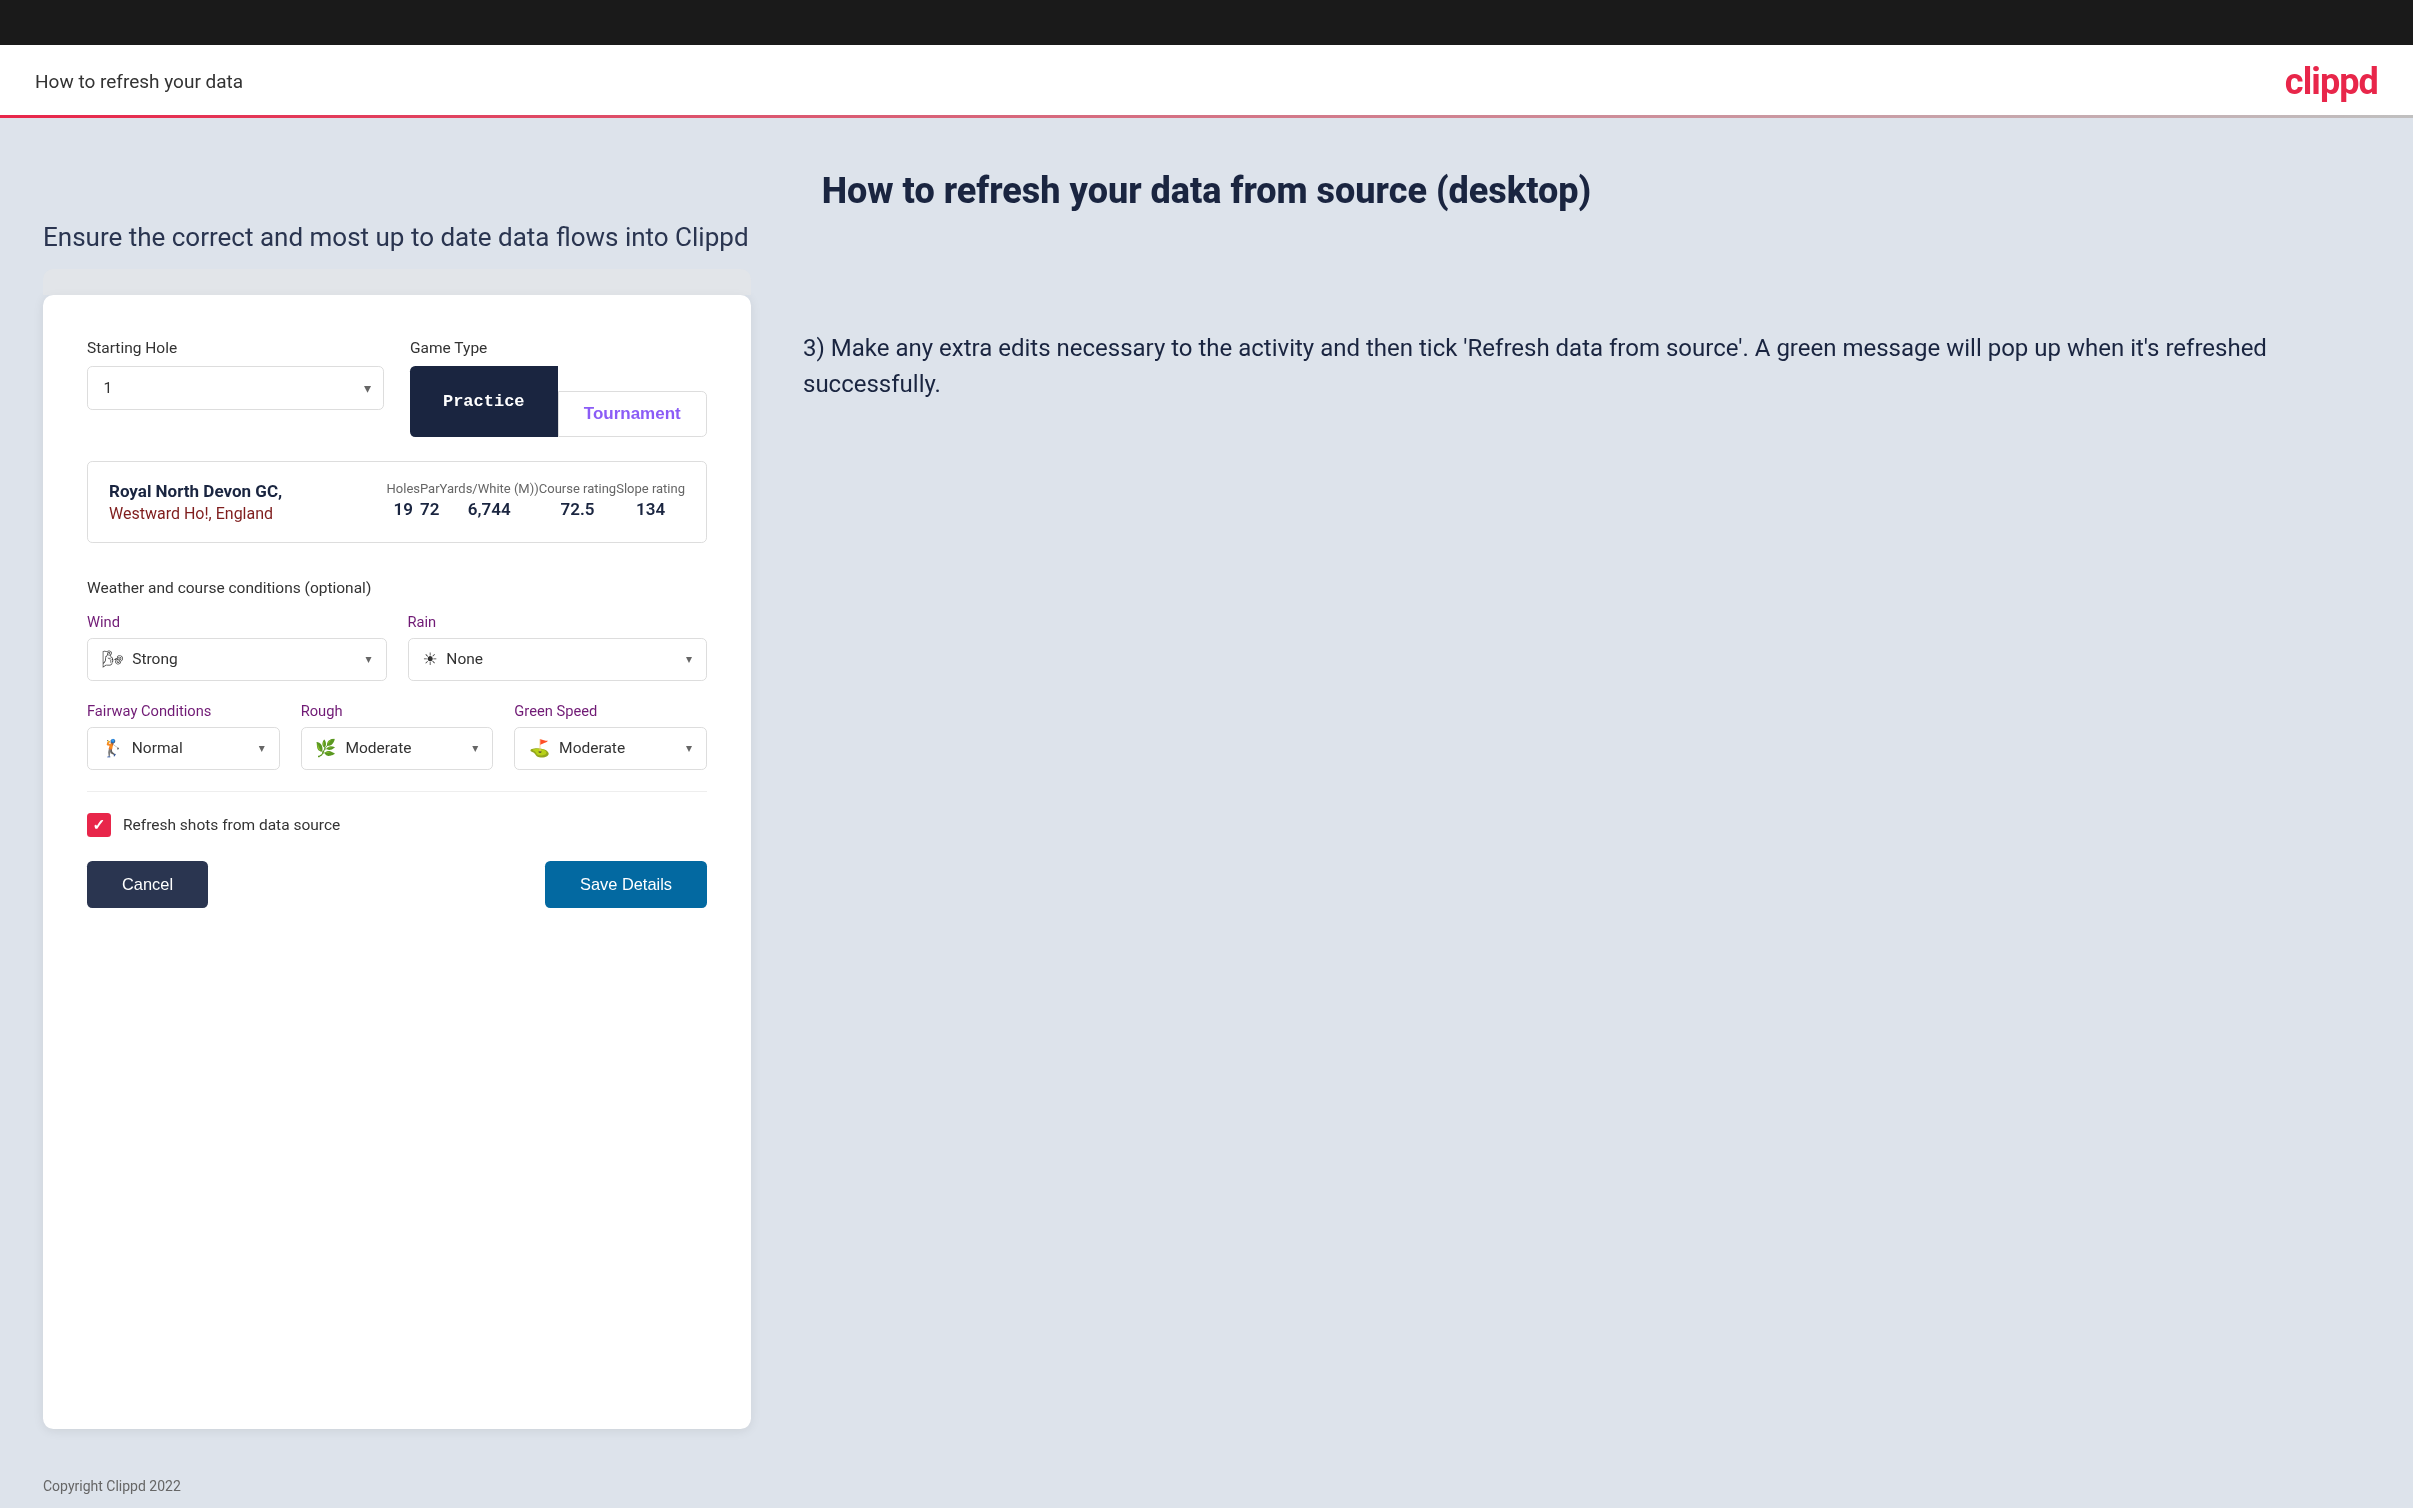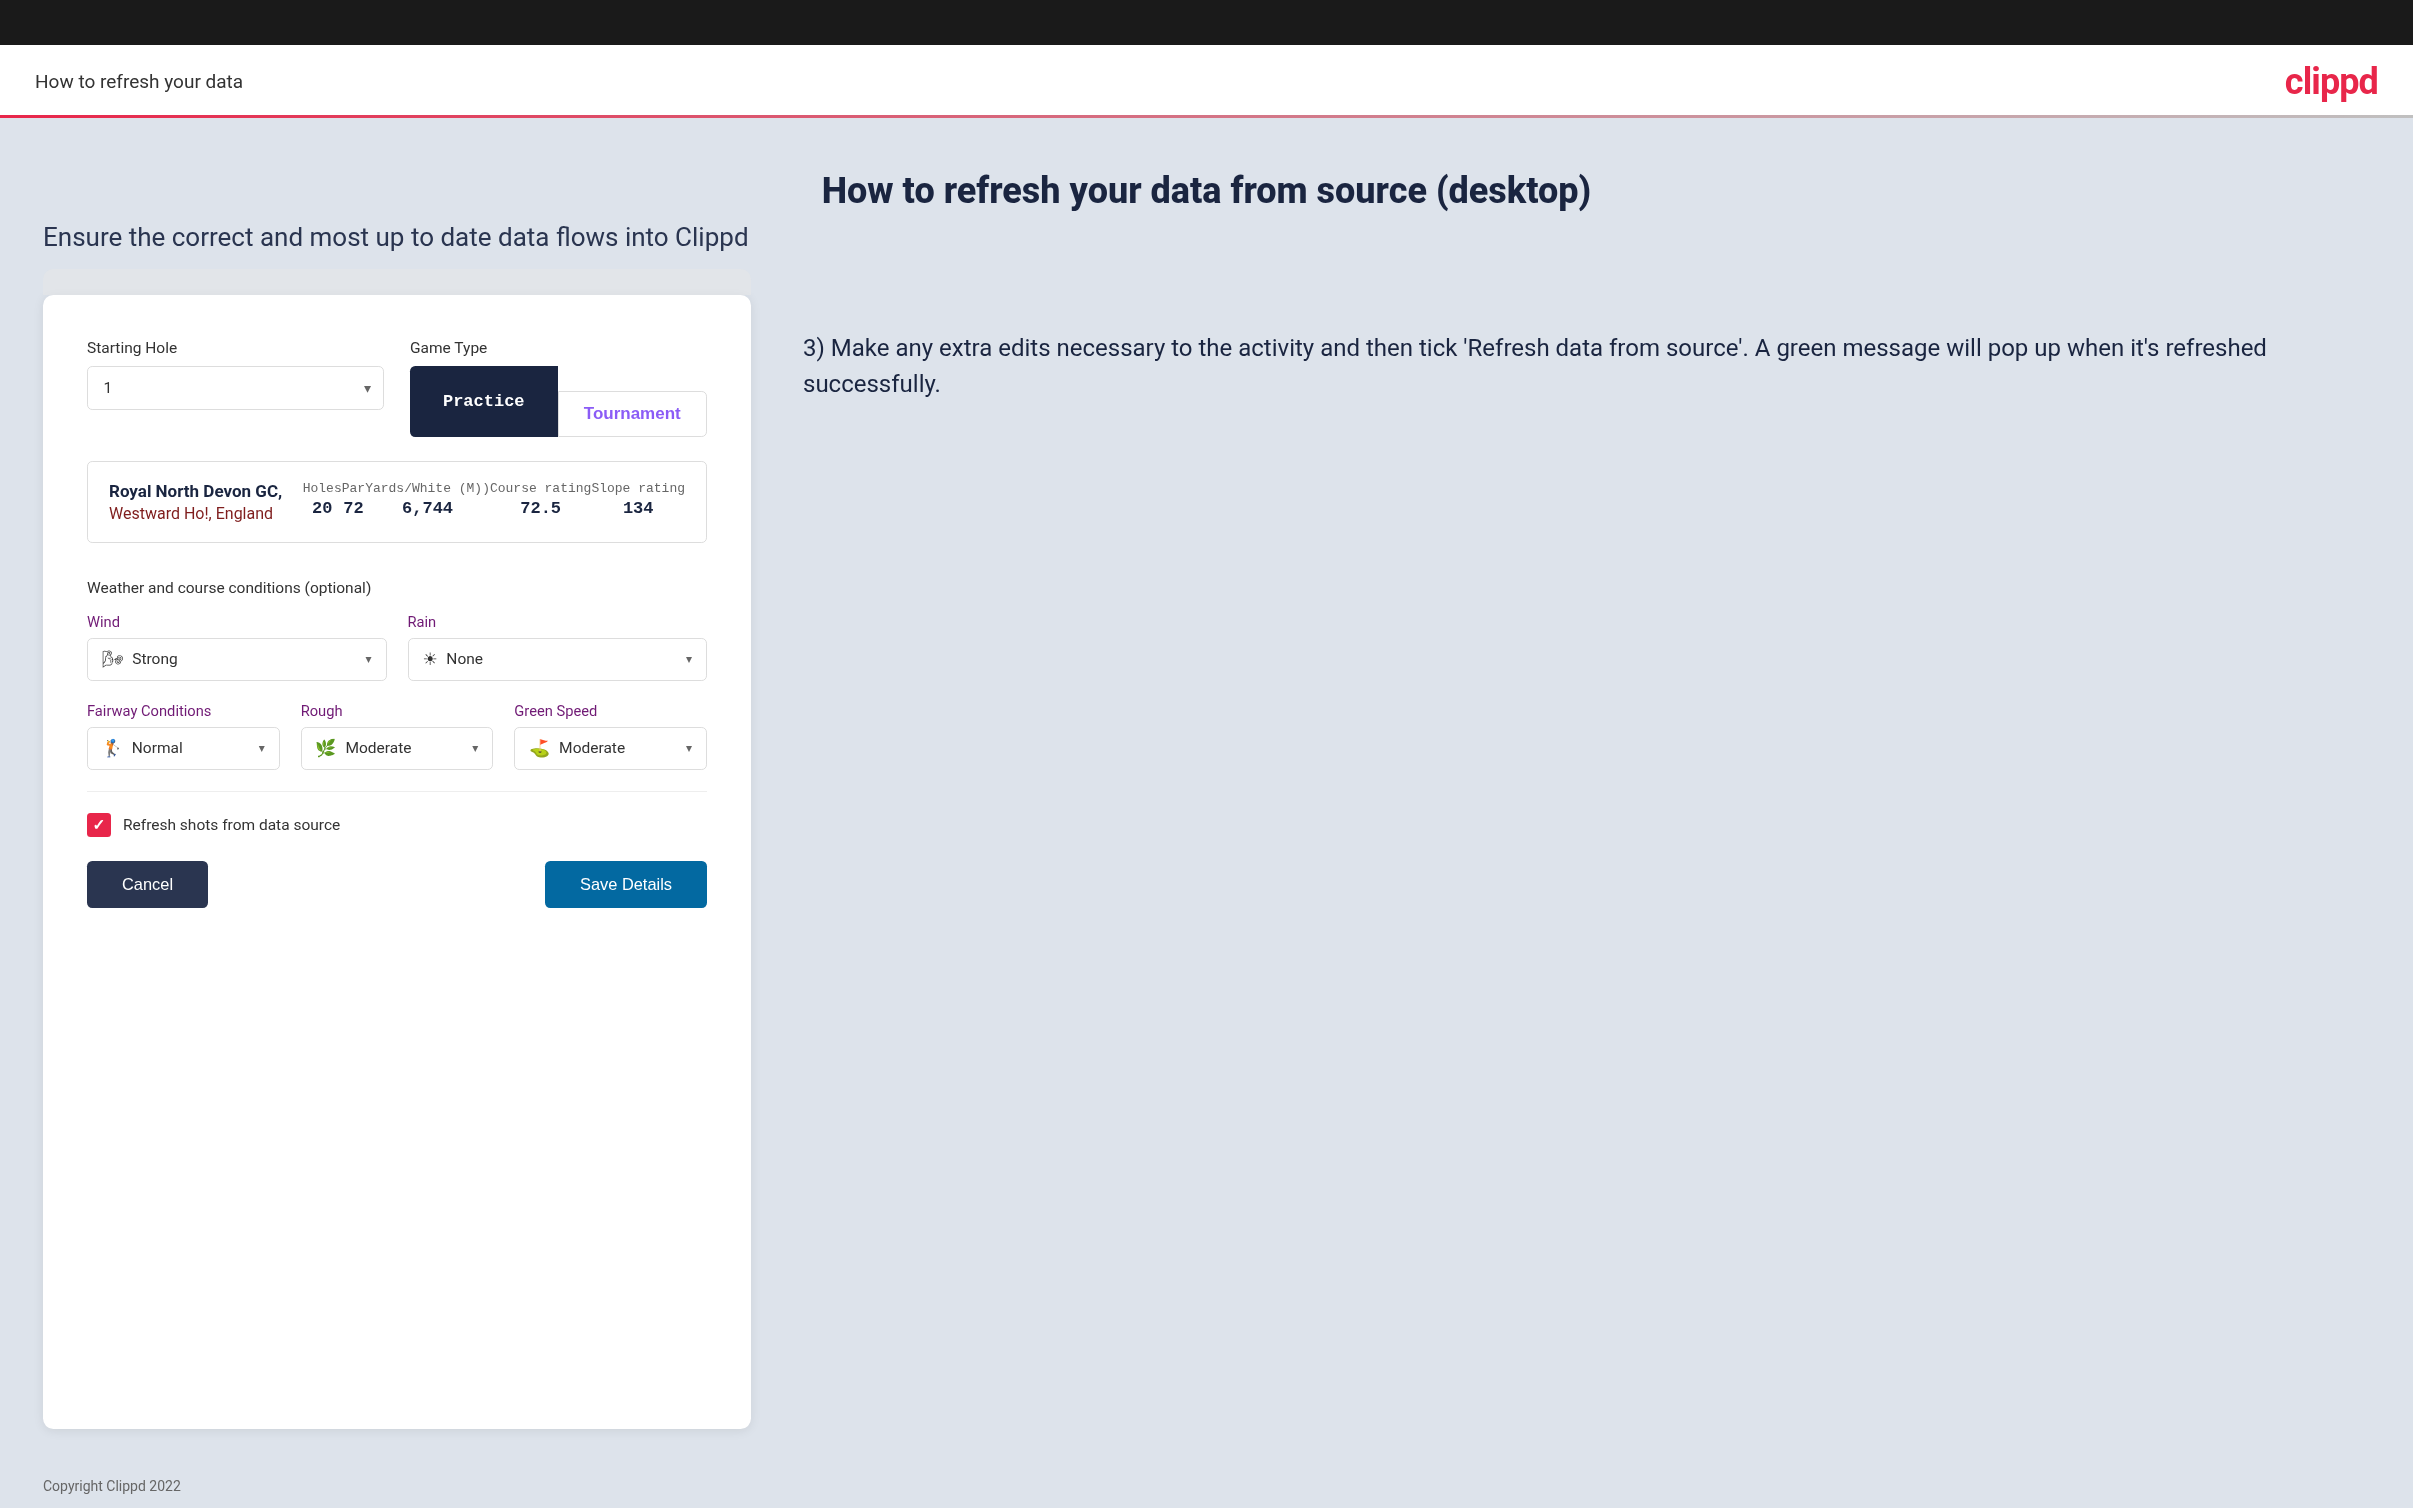--- a/index.html
+++ b/index.html
@@ -168,21 +168,20 @@
       font-weight: 700;
       color: #1a2540;
     }
     .course-location {
       font-size: 16px;
       color: #7f1d1d;
       margin-top: 3.5px;
     }
     .course-stats {
       display: flex;
-      font-family: Liberation Mono, monospace;
     }
     .stat-item {
       display: flex;
       flex-direction: column;
       align-items: center;
     }
     .stat-label {
       font-size: 13px;
       color: #666;
       margin-bottom: 3.5px;
@@ -344,21 +343,21 @@
       </div>
 
       <div class="course-info-box">
         <div>
           <div class="course-name">Royal North Devon GC,</div>
           <div class="course-location">Westward Ho!, England</div>
         </div>
         <div class="course-stats">
           <div class="stat-item">
             <span class="stat-label">Holes</span>
-            <span class="stat-value">20</span>
+            <span class="stat-value">19</span>
           </div>
           <div class="stat-item">
             <span class="stat-label">Par</span>
             <span class="stat-value">72</span>
           </div>
           <div class="stat-item">
             <span class="stat-label">Yards/White (M))</span>
             <span class="stat-value">6,744</span>
           </div>
           <div class="stat-item">

